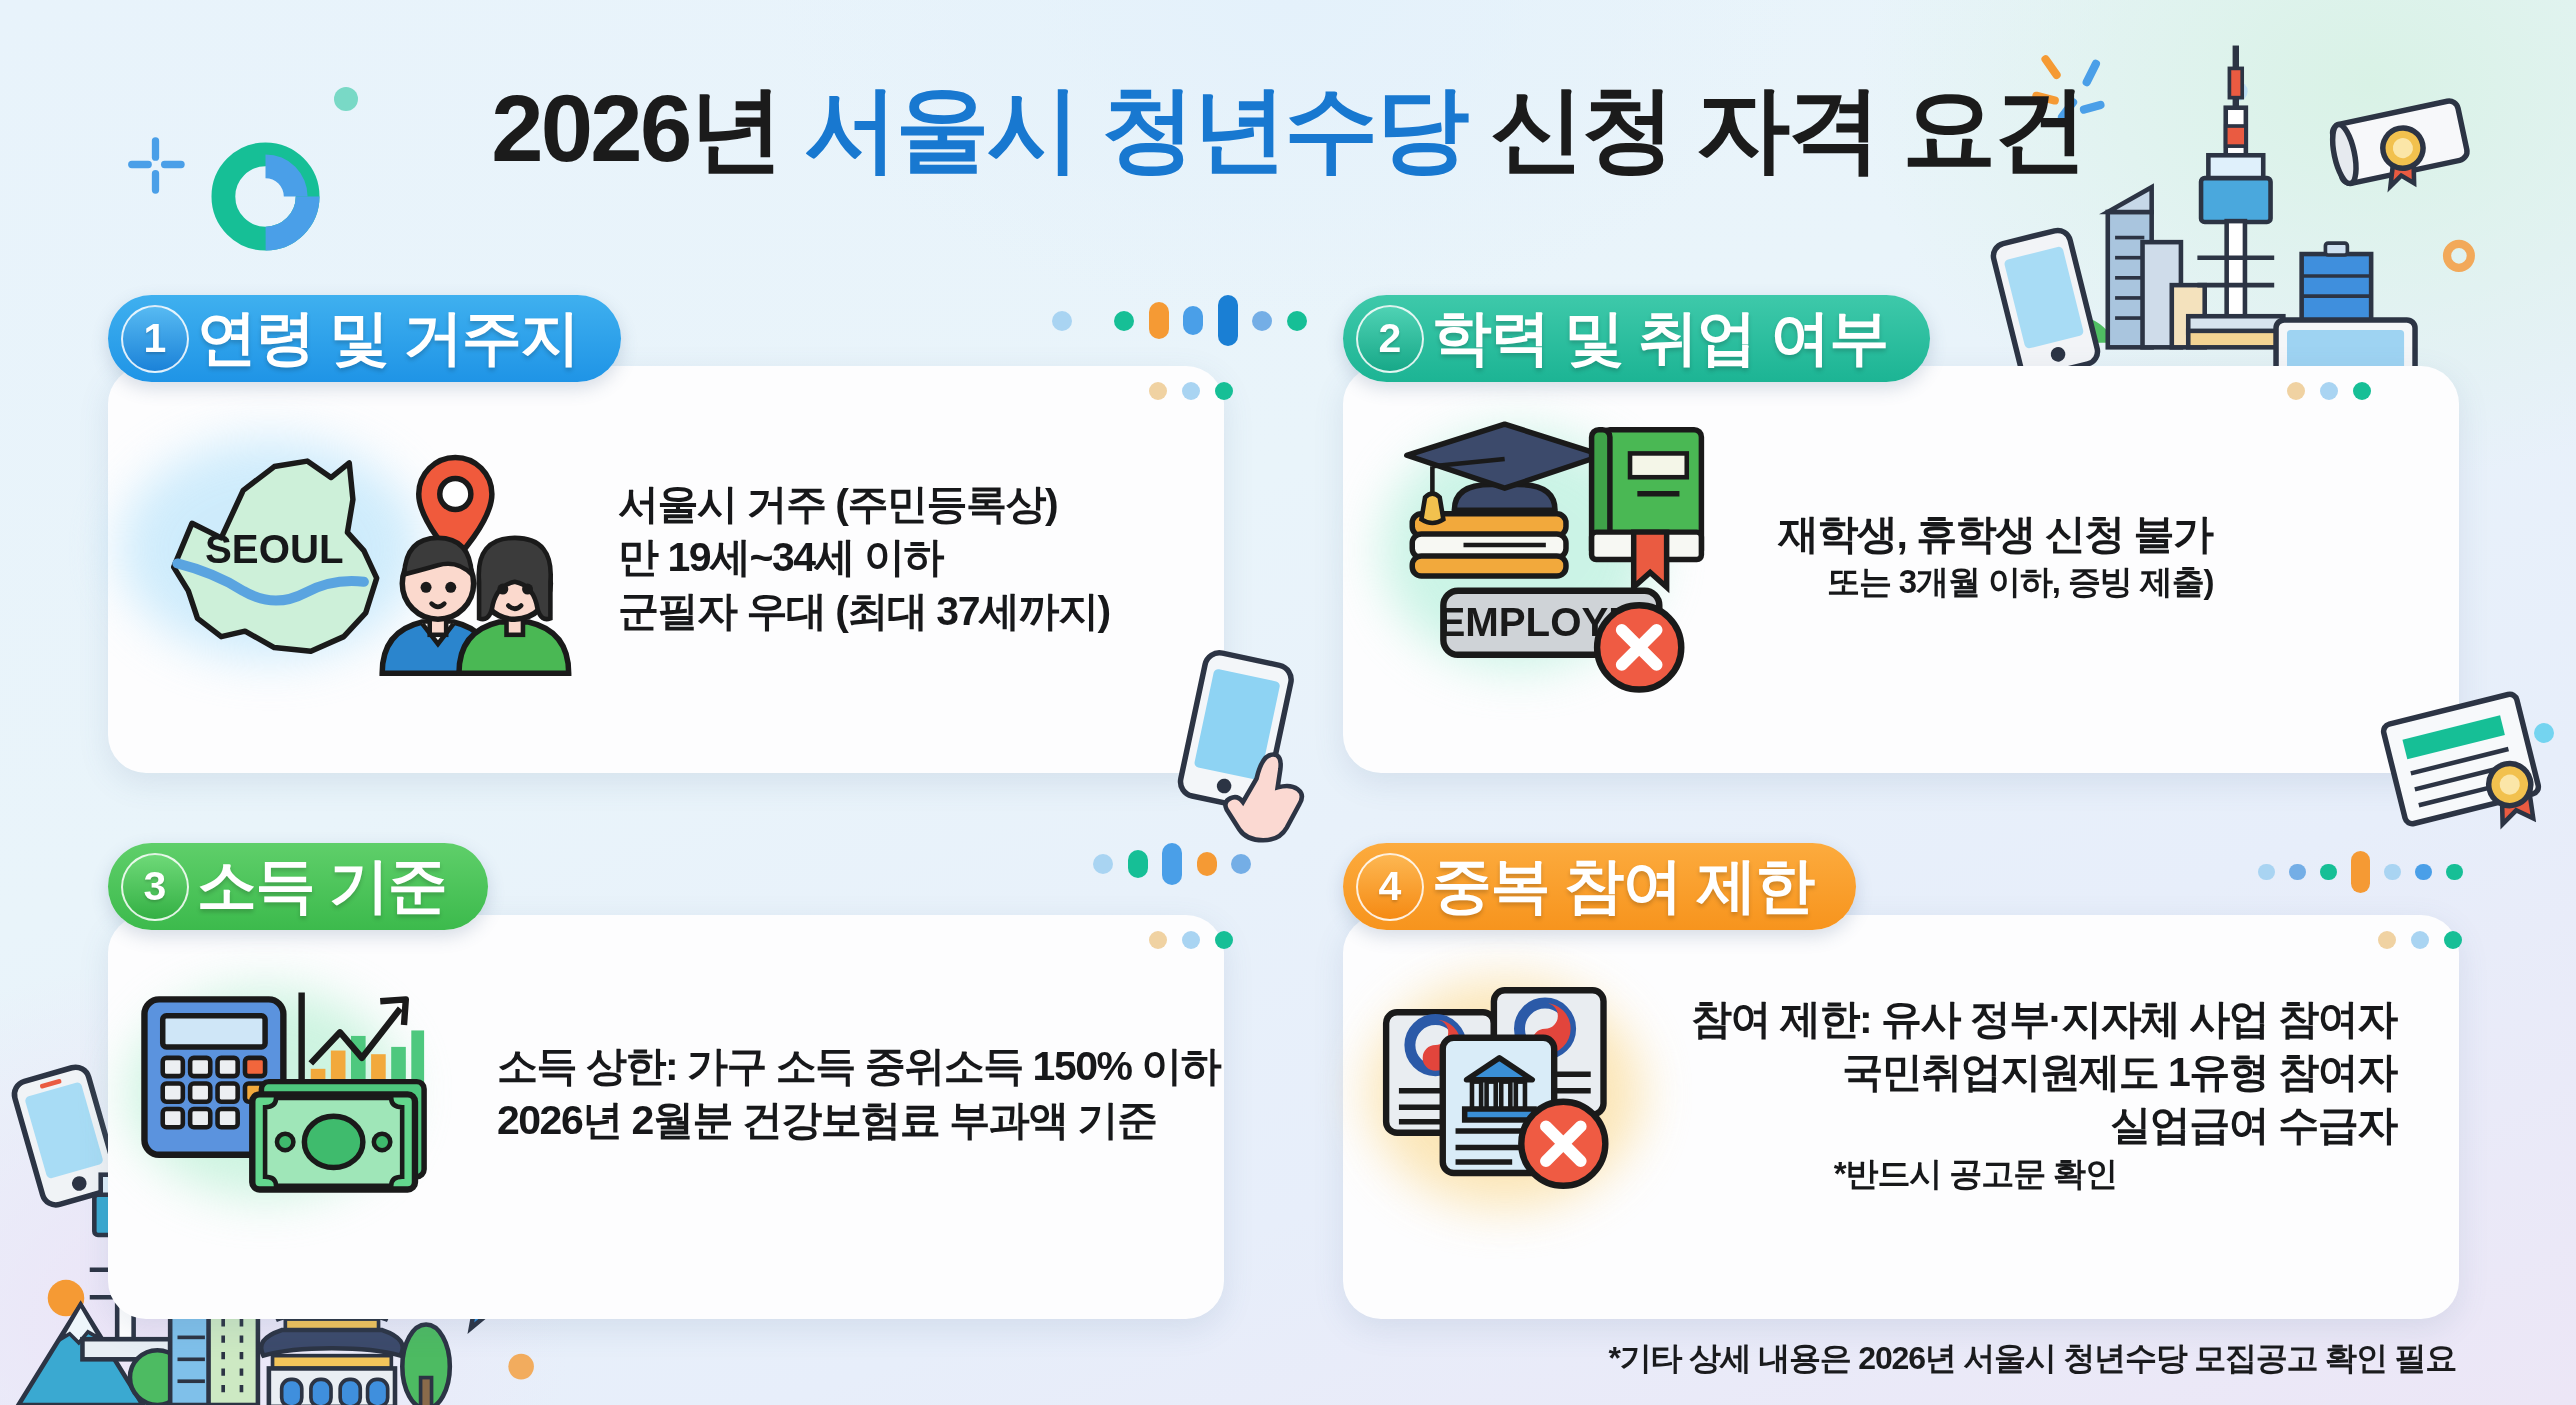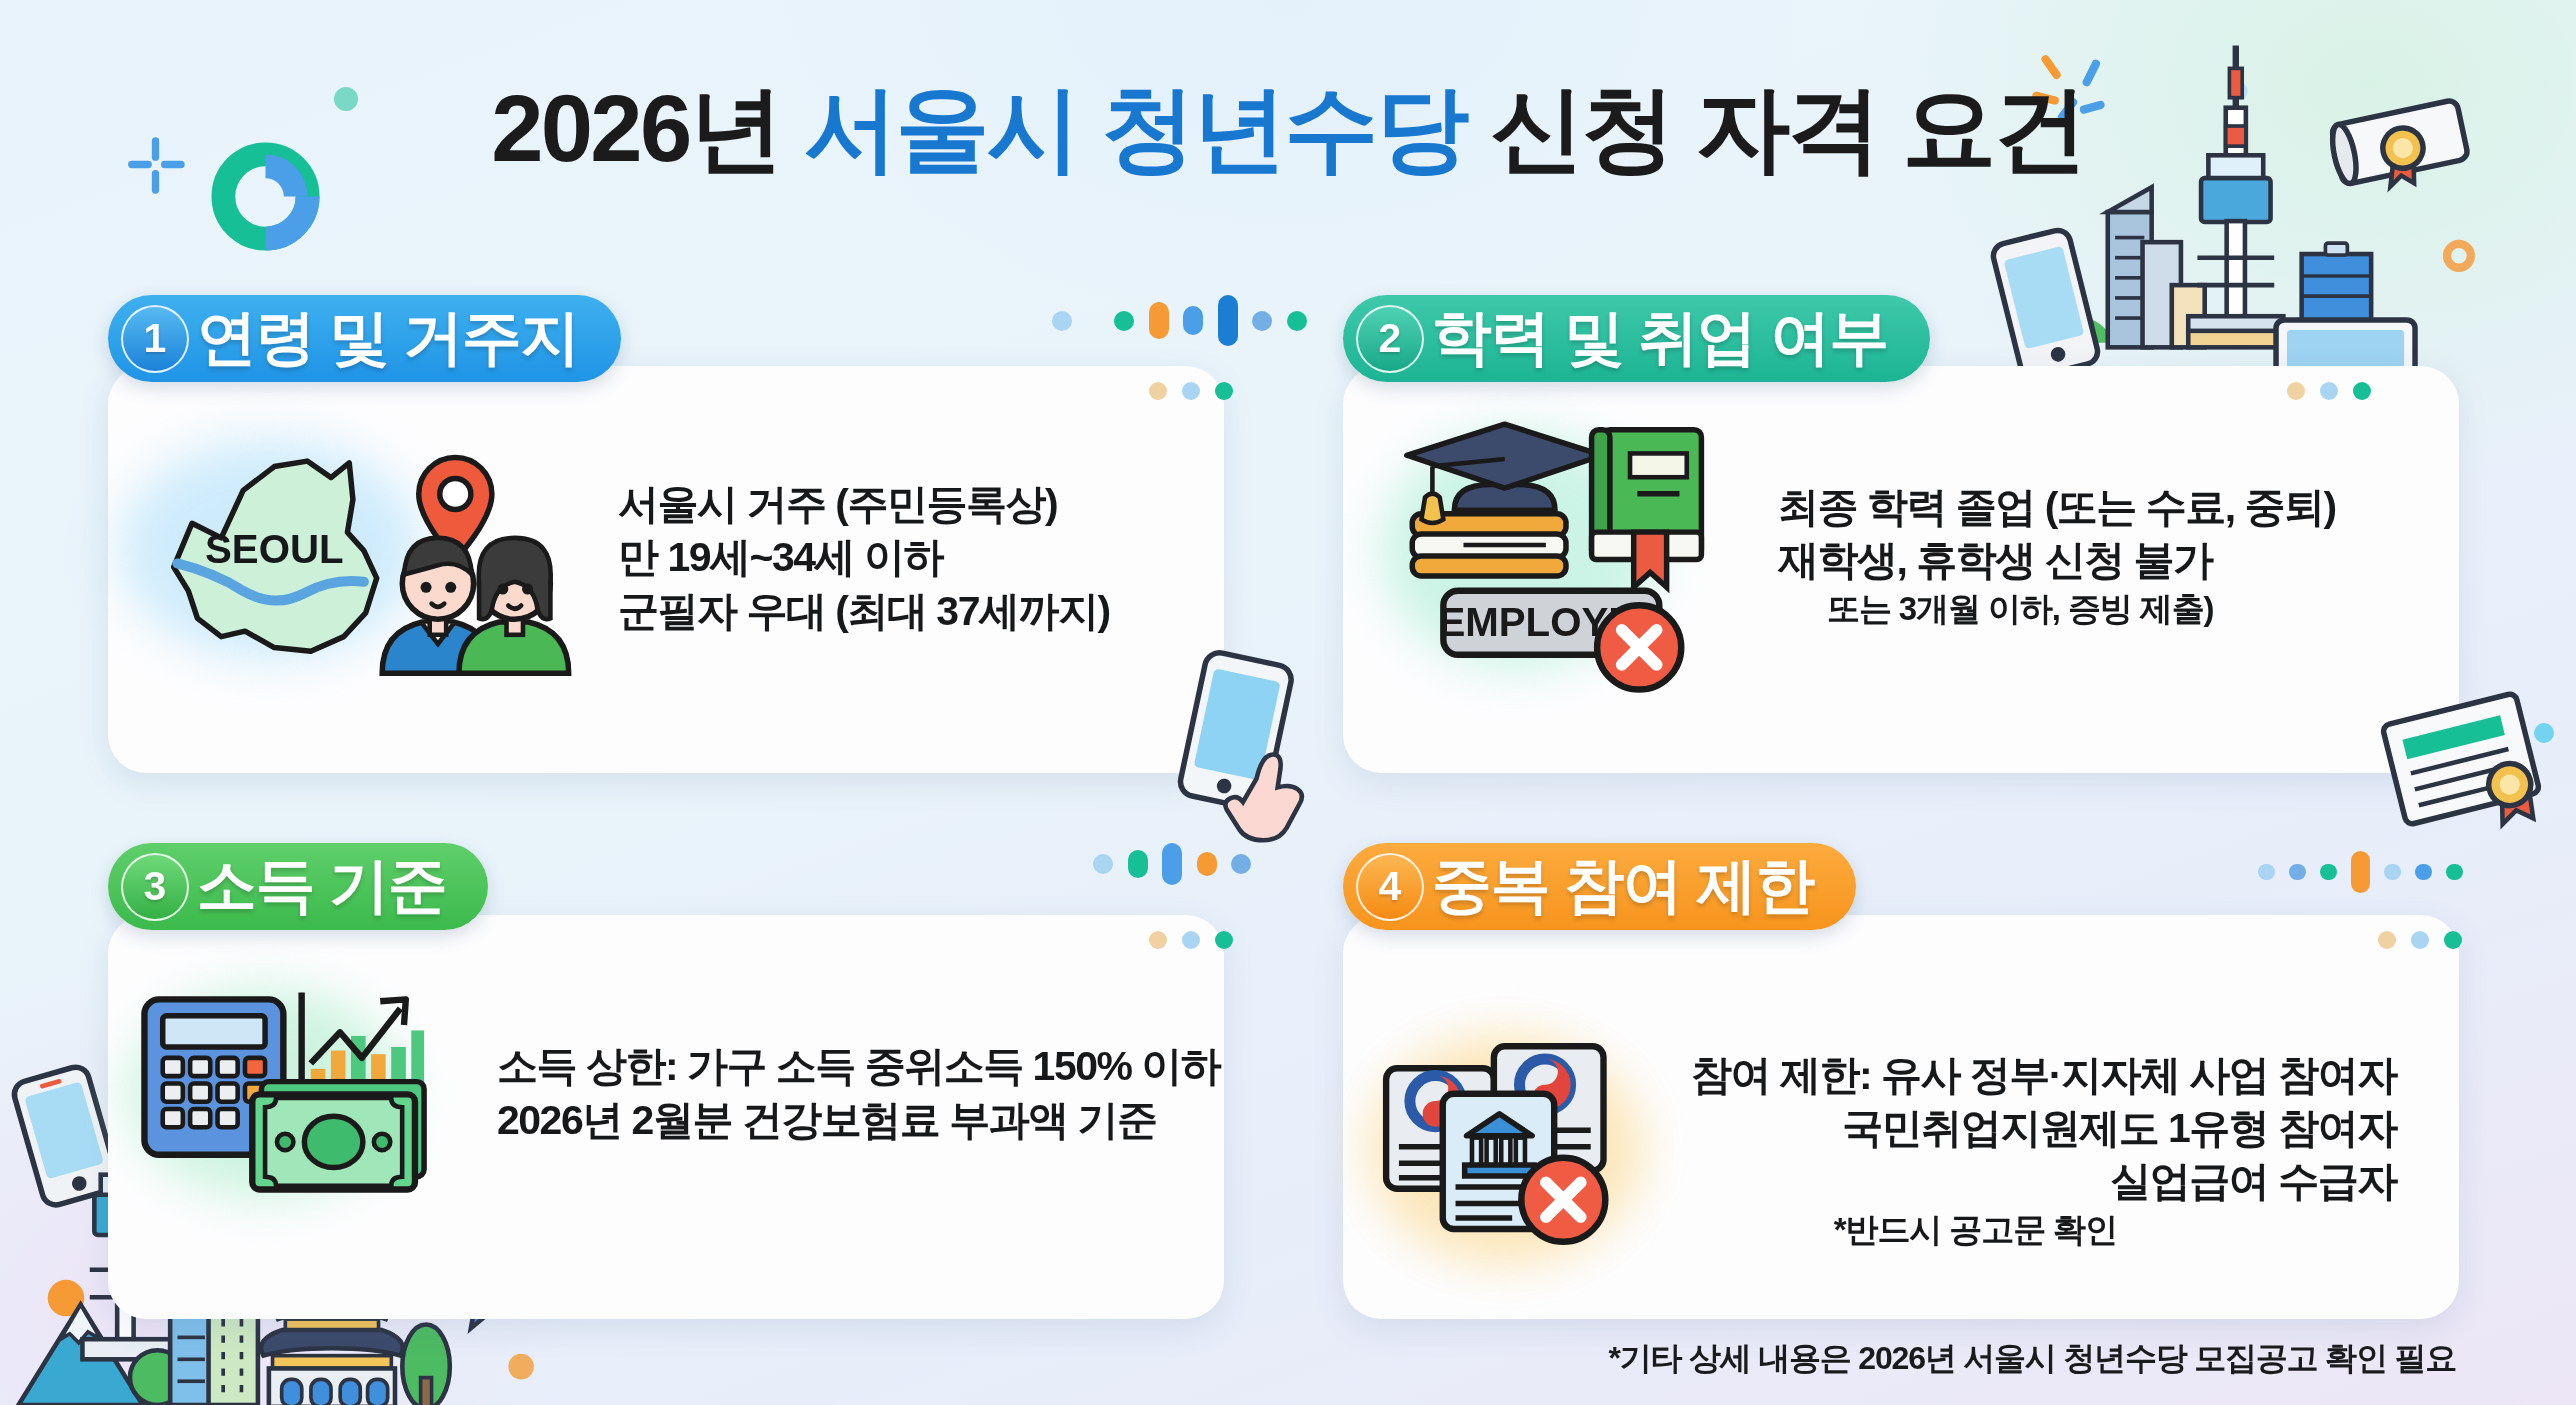--- a/index.html
+++ b/index.html
@@ -84,21 +84,21 @@
   .lines .note {
     font-size: 33px; line-height: 1.26; white-space: nowrap; letter-spacing: -1.1px;
   }
 
   #body1 { left: 137px; top: 430px; width: 1079px; }
   #body1 .lines { margin-left: 51px; }
   #body2 { left: 1372px; top: 413px; width: 1089px; }
   #body2 .lines { margin-left: 40px; }
   #body3 { left: 128px; top: 979px; width: 1098px; }
   #body3 .lines { margin-left: 40px; }
-  #body4 { left: 1377px; top: 1035px; width: 1089px; }
+  #body4 { left: 1377px; top: 979px; width: 1089px; }
   #body4 .lines { margin-left: 40px; text-align: right; }
   #body4 .l1 { text-align: left; }
 
   .footer-note {
     position: absolute; right: 120px; bottom: 24px; z-index: 25;
     font-size: 32px; font-weight: 700; color: #1a1b1d; letter-spacing: -1.2px;
     white-space: nowrap;
   }
 
   
@@ -445,21 +445,20 @@
         <g>
           <circle cx="292" cy="256" r="46" fill="#ef5b43" stroke="#1a1a1a" stroke-width="7"></circle>
           <g stroke="#ffffff" stroke-width="13" stroke-linecap="round">
             <line x1="273" y1="237" x2="311" y2="275"></line>
             <line x1="311" y1="237" x2="273" y2="275"></line>
           </g>
         </g>
       </svg>
     </div>
     <div class="lines">
-      <div class="l">최종 학력 졸업 (또는 수료, 중퇴)</div>
       <div class="l">재학생, 휴학생 신청 불가</div>
       <div class="note" style="padding-left:49px;">또는 3개월 이하, 증빙 제출)</div>
     </div>
   </div>
 
   <div class="card-body" id="body3">
     <div class="art">
       <div class="glow" style="left:0px;top:9.1px;width:274px;height:210px;background:#b9f0d4;opacity:.7;"></div>
       <svg width="329" height="229" viewBox="0 0 360 250">
 

